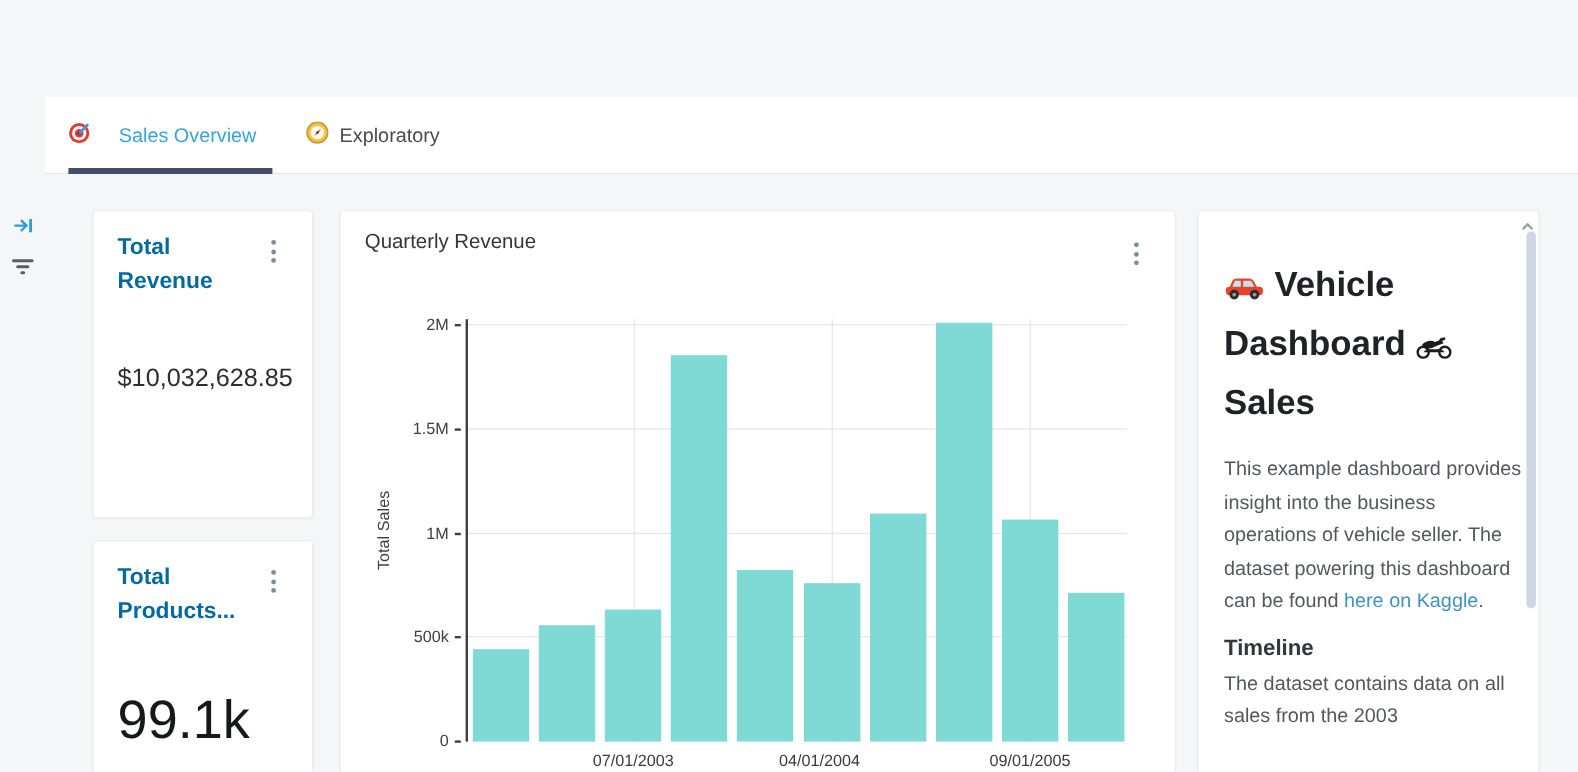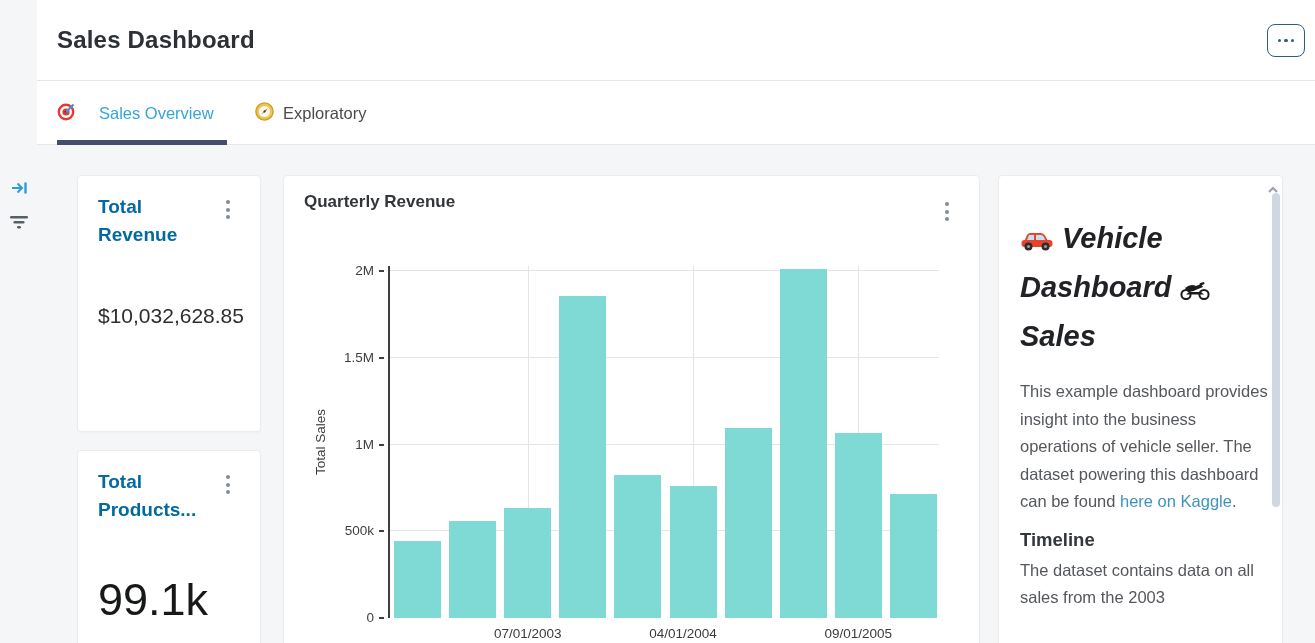--- a/index.html
+++ b/index.html
@@ -30,36 +30,36 @@
   .kebab i { width:4px; height:4px; border-radius:50%; background:#7e8c98; }
 
   .kpi-title { position:absolute; left:20px; top:17px; width:122px; font-size:19px; line-height:28px; font-weight:700; color:#0369a1; }
   #card-revenue { left:77px; top:175px; width:184px; height:257px; }
   #card-revenue .kpi-value { position:absolute; left:20px; top:128px; font-size:21px; color:#2e2e2e; }
   #card-products { left:77px; top:450px; width:184px; height:257px; }
   #card-products .kpi-value { position:absolute; left:20px; top:126px; font-size:45px; line-height:1; font-weight:400; color:#16181a; }
 
   
   #card-chart { left:283px; top:175px; width:697px; height:500px; }
-  .chart-title { position:absolute; left:20px; top:16px; font-size:17px; font-weight:700; color:#32363b; }
+  .chart-title { position:absolute; left:20px; top:16px; font-size:17px; font-weight:400; color:#32363b; }
   #y-axis-title { position:absolute; left:27px; top:90px; height:352px; width:18px; display:flex; align-items:center; justify-content:center; writing-mode:vertical-rl; transform:rotate(180deg); font-size:13.5px; color:#3f3f3f; }
   #y-axis-labels { position:absolute; left:0; top:90px; width:102px; height:352px; }
   .ytick-label { position:absolute; right:12px; font-size:13.5px; color:#3f3f3f; height:18px; line-height:18px; }
   .ytick-mark { position:absolute; right:2px; width:5px; height:2px; background:#3f3f3f; }
   #plot-area { position:absolute; left:104px; top:90px; width:551px; height:352px; border-left:2px solid #3f3f3f; }
   .gridline-h { position:absolute; left:0; width:100%; height:1px; background:#e5e5e5; z-index:1; }
   .gridline-v { position:absolute; top:0; bottom:0; width:1px; background:#e5e5e5; z-index:1; }
   .bar { position:absolute; bottom:0; background:var(--bar,#7fd9d4); z-index:2; }
   .xtick-label { position:absolute; top:360px; transform:translateX(-50%); white-space:nowrap; font-size:13.5px; color:#3b3b3b; z-index:3; }
 
   
   #card-panel { left:998px; top:175px; width:285px; height:500px; overflow:hidden; }
   .panel-content { position:absolute; left:21px; top:38px; width:248px; }
   .panel-heading { font-size:29px; line-height:49px; font-weight:700; color:#202226; }
-  .h-line { display:block;font-style:italic; }
+  .h-line { display:block; }
   .panel-heading svg { vertical-align:-3px; }
   .panel-p { margin-top:17px; font-size:16.5px; line-height:27.5px; color:#54575c; }
   .panel-link { color:var(--link,#3f93bd); text-decoration:none; cursor:pointer; }
   .panel-h3 { margin-top:13px; font-size:18.5px; font-weight:700; color:#33363b; }
   .panel-p2 { margin-top:6px; font-size:16.5px; line-height:27.5px; color:#54575c; }
   .scroll-caret { position:absolute; right:3px; top:5px; width:12px; height:10px; cursor:pointer; }
   .scroll-thumb { position:absolute; right:2px; top:17px; width:8px; height:314px; border-radius:4px; background:#cfd7e2; cursor:pointer; }
 </style>
 </head>
 <body>
@@ -80,28 +80,20 @@
       <span>
         <svg width="20" height="16" viewBox="0 0 20 16">
           <rect x="1" y="2" width="18" height="2.6" rx="1.3" fill="#565e66"></rect>
           <rect x="4.5" y="7" width="11" height="2.6" rx="1.3" fill="#565e66"></rect>
           <rect x="8" y="12" width="4" height="2.6" rx="1.3" fill="#565e66"></rect>
         </svg>
       </span>
     </div>
   </div>
 
-  <div class="header">
-    <div class="page-title">Sales Dashboard</div>
-    <div class="more-btn">
-      <i></i>
-        <i></i>
-        <i></i>
-    </div>
-  </div>
 
   <div class="tabbar">
     <div class="tab active">
       <span>
         <svg width="19" height="19" viewBox="0 0 19 19">
           <circle cx="9" cy="10" r="8.4" fill="#e23b2e"></circle>
           <circle cx="9" cy="10" r="6" fill="#ffffff"></circle>
           <circle cx="9" cy="10" r="3.6" fill="#e23b2e"></circle>
           <circle cx="9" cy="10" r="1.3" fill="#6e150c"></circle>
           <line x1="16.5" y1="2.5" x2="9.6" y2="9.4" stroke="#4a90d9" stroke-width="2.2"></line>

